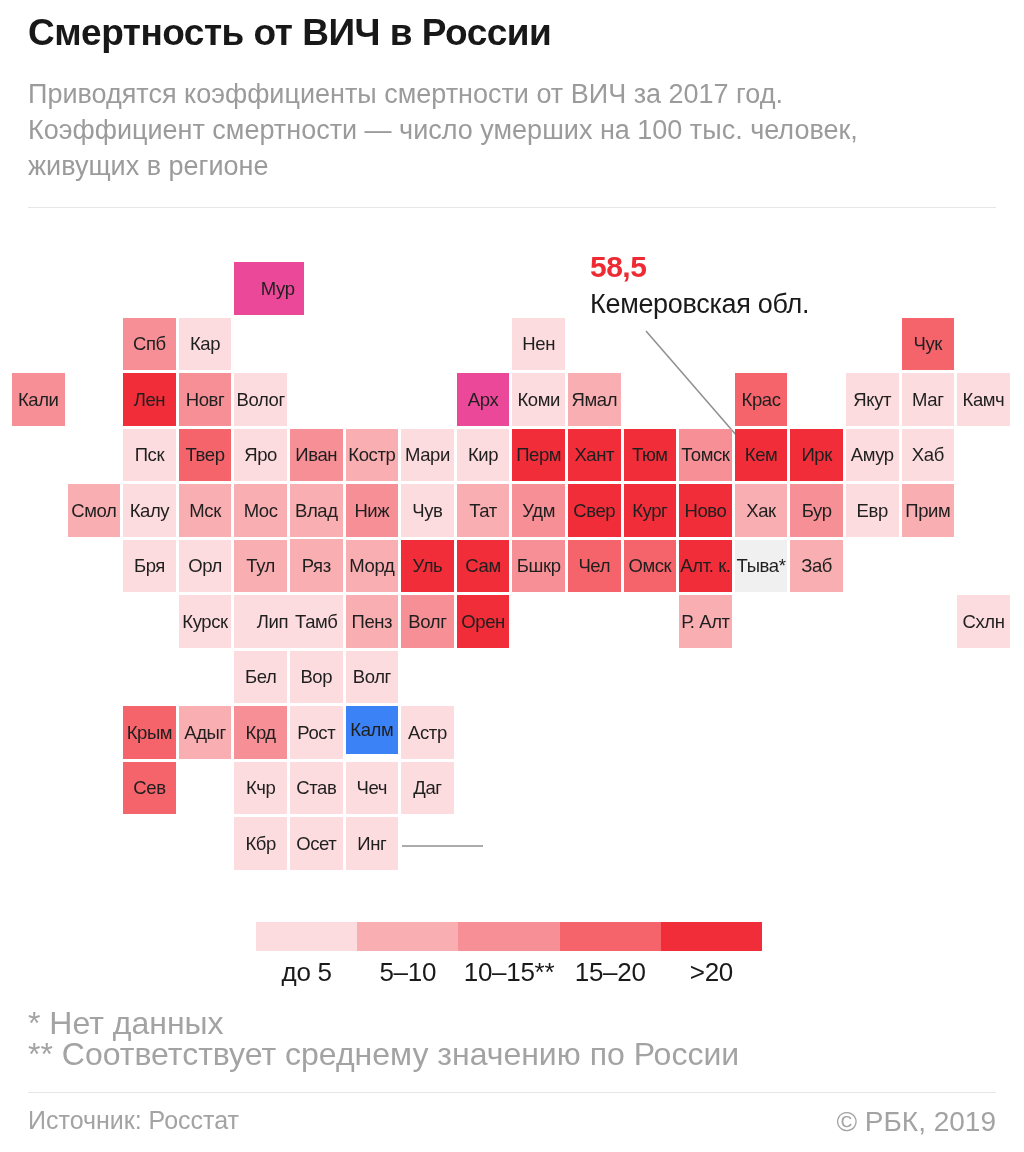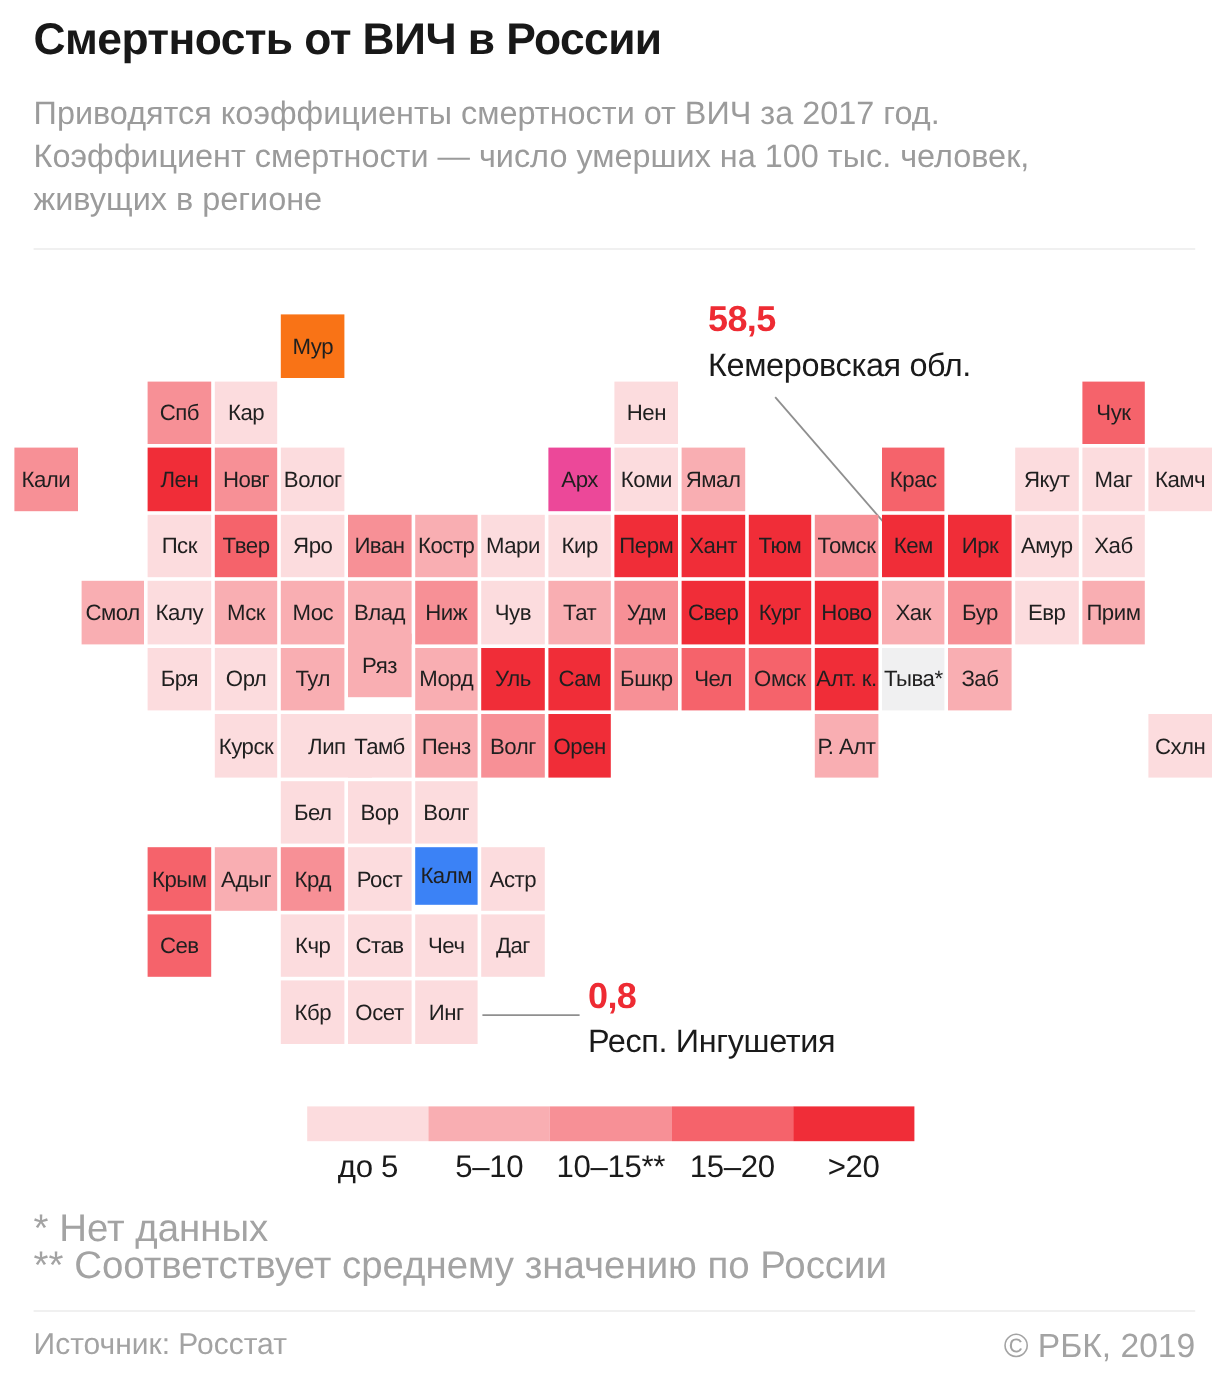--- a/index.html
+++ b/index.html
@@ -43,21 +43,21 @@
   </div>
 
   <div id="divider-top" class="divider"></div>
 
   <svg id="connector-svg">
     <line x1="646" y1="331" x2="737" y2="436" stroke="#8f8f8f" stroke-width="1.5"></line>
     <line x1="402" y1="846" x2="483" y2="846" stroke="#8f8f8f" stroke-width="1.5"></line>
   </svg>
 
   <div id="tile-map">
-      <div class="tile" style="left: 222.4px; top: 0px; width: 52.5px; height: 52.5px; background: #f97316;">Мур</div>
+      <div class="tile" style="left: 222.4px; top: 0px; width: 52.5px; height: 52.5px; background: #ec4899; padding-left: 17px;">Мур</div>
       <div class="tile" style="left: 111.2px; top: 55.5px; width: 52.5px; height: 52.5px; background: rgb(247, 144, 150);">Спб</div>
       <div class="tile" style="left: 166.8px; top: 55.5px; width: 52.5px; height: 52.5px; background: rgb(252, 220, 222);">Кар</div>
       <div class="tile" style="left: 500.4px; top: 55.5px; width: 52.5px; height: 52.5px; background: rgb(252, 220, 222);">Нен</div>
       <div class="tile" style="left: 889.6px; top: 55.5px; width: 52.5px; height: 52.5px; background: rgb(245, 99, 107);">Чук</div>
       <div class="tile" style="left: 0px; top: 111px; width: 52.5px; height: 52.5px; background: rgb(247, 144, 150);">Кали</div>
       <div class="tile" style="left: 111.2px; top: 111px; width: 52.5px; height: 52.5px; background: rgb(240, 45, 56);">Лен</div>
       <div class="tile" style="left: 166.8px; top: 111px; width: 52.5px; height: 52.5px; background: rgb(247, 144, 150);">Новг</div>
       <div class="tile" style="left: 222.4px; top: 111px; width: 52.5px; height: 52.5px; background: rgb(252, 220, 222);">Волог</div>
       <div class="tile" style="left: 444.8px; top: 111px; width: 52.5px; height: 52.5px; background: #ec4899;">Арх</div>
       <div class="tile" style="left: 500.4px; top: 111px; width: 52.5px; height: 52.5px; background: rgb(252, 220, 222);">Коми</div>
@@ -93,21 +93,21 @@
       <div class="tile" style="left: 556px; top: 222px; width: 52.5px; height: 52.5px; background: rgb(240, 45, 56);">Свер</div>
       <div class="tile" style="left: 611.6px; top: 222px; width: 52.5px; height: 52.5px; background: rgb(240, 45, 56);">Кург</div>
       <div class="tile" style="left: 667.2px; top: 222px; width: 52.5px; height: 52.5px; background: rgb(240, 45, 56);">Ново</div>
       <div class="tile" style="left: 722.8px; top: 222px; width: 52.5px; height: 52.5px; background: rgb(249, 174, 178);">Хак</div>
       <div class="tile" style="left: 778.4px; top: 222px; width: 52.5px; height: 52.5px; background: rgb(247, 144, 150);">Бур</div>
       <div class="tile" style="left: 834px; top: 222px; width: 52.5px; height: 52.5px; background: rgb(252, 220, 222);">Евр</div>
       <div class="tile" style="left: 889.6px; top: 222px; width: 52.5px; height: 52.5px; background: rgb(249, 174, 178);">Прим</div>
       <div class="tile" style="left: 111.2px; top: 277.5px; width: 52.5px; height: 52.5px; background: rgb(252, 220, 222);">Бря</div>
       <div class="tile" style="left: 166.8px; top: 277.5px; width: 52.5px; height: 52.5px; background: rgb(252, 220, 222);">Орл</div>
       <div class="tile" style="left: 222.4px; top: 277.5px; width: 52.5px; height: 52.5px; background: rgb(249, 174, 178);">Тул</div>
-      <div class="tile" style="left: 278px; top: 266px; width: 52.5px; height: 52.5px; background: rgb(249, 174, 178);">Ряз</div>
+      <div class="tile" style="left: 278px; top: 277px; width: 52.5px; height: 52.5px; background: rgb(249, 174, 178);">Ряз</div>
       <div class="tile" style="left: 333.6px; top: 277.5px; width: 52.5px; height: 52.5px; background: rgb(249, 174, 178);">Морд</div>
       <div class="tile" style="left: 389.2px; top: 277.5px; width: 52.5px; height: 52.5px; background: rgb(240, 45, 56);">Уль</div>
       <div class="tile" style="left: 444.8px; top: 277.5px; width: 52.5px; height: 52.5px; background: rgb(240, 45, 56);">Сам</div>
       <div class="tile" style="left: 500.4px; top: 277.5px; width: 52.5px; height: 52.5px; background: rgb(247, 144, 150);">Бшкр</div>
       <div class="tile" style="left: 556px; top: 277.5px; width: 52.5px; height: 52.5px; background: rgb(245, 99, 107);">Чел</div>
       <div class="tile" style="left: 611.6px; top: 277.5px; width: 52.5px; height: 52.5px; background: rgb(245, 99, 107);">Омск</div>
       <div class="tile" style="left: 667.2px; top: 277.5px; width: 52.5px; height: 52.5px; background: rgb(240, 45, 56);">Алт. к.</div>
       <div class="tile" style="left: 722.8px; top: 277.5px; width: 52.5px; height: 52.5px; background: rgb(240, 240, 241);">Тыва*</div>
       <div class="tile" style="left: 778.4px; top: 277.5px; width: 52.5px; height: 52.5px; background: rgb(249, 174, 178);">Заб</div>
       <div class="tile" style="left: 166.8px; top: 333px; width: 52.5px; height: 52.5px; background: rgb(252, 220, 222);">Курск</div>
@@ -135,24 +135,20 @@
       <div class="tile" style="left: 222.4px; top: 555px; width: 52.5px; height: 52.5px; background: rgb(252, 220, 222);">Кбр</div>
       <div class="tile" style="left: 278px; top: 555px; width: 52.5px; height: 52.5px; background: rgb(252, 220, 222);">Осет</div>
       <div class="tile" style="left: 333.6px; top: 555px; width: 52.5px; height: 52.5px; background: rgb(252, 220, 222);">Инг</div>
     </div>
 
   <div class="annotation" style="left:590px;top:250px;">
     <div class="val">58,5</div>
     <div class="lbl">Кемеровская обл.</div>
   </div>
 
-  <div class="annotation" style="left:490px;top:814px;">
-    <div class="val">0,8</div>
-    <div class="lbl">Респ. Ингушетия</div>
-  </div>
 
   <div id="legend">
     <div id="legend-bar">
         <div class="seg" style="background: rgb(252, 220, 222);"></div>
         <div class="seg" style="background: rgb(249, 174, 178);"></div>
         <div class="seg" style="background: rgb(247, 144, 150);"></div>
         <div class="seg" style="background: rgb(245, 99, 107);"></div>
         <div class="seg" style="background: rgb(240, 45, 56);"></div>
       </div>
     <div id="legend-labels">

